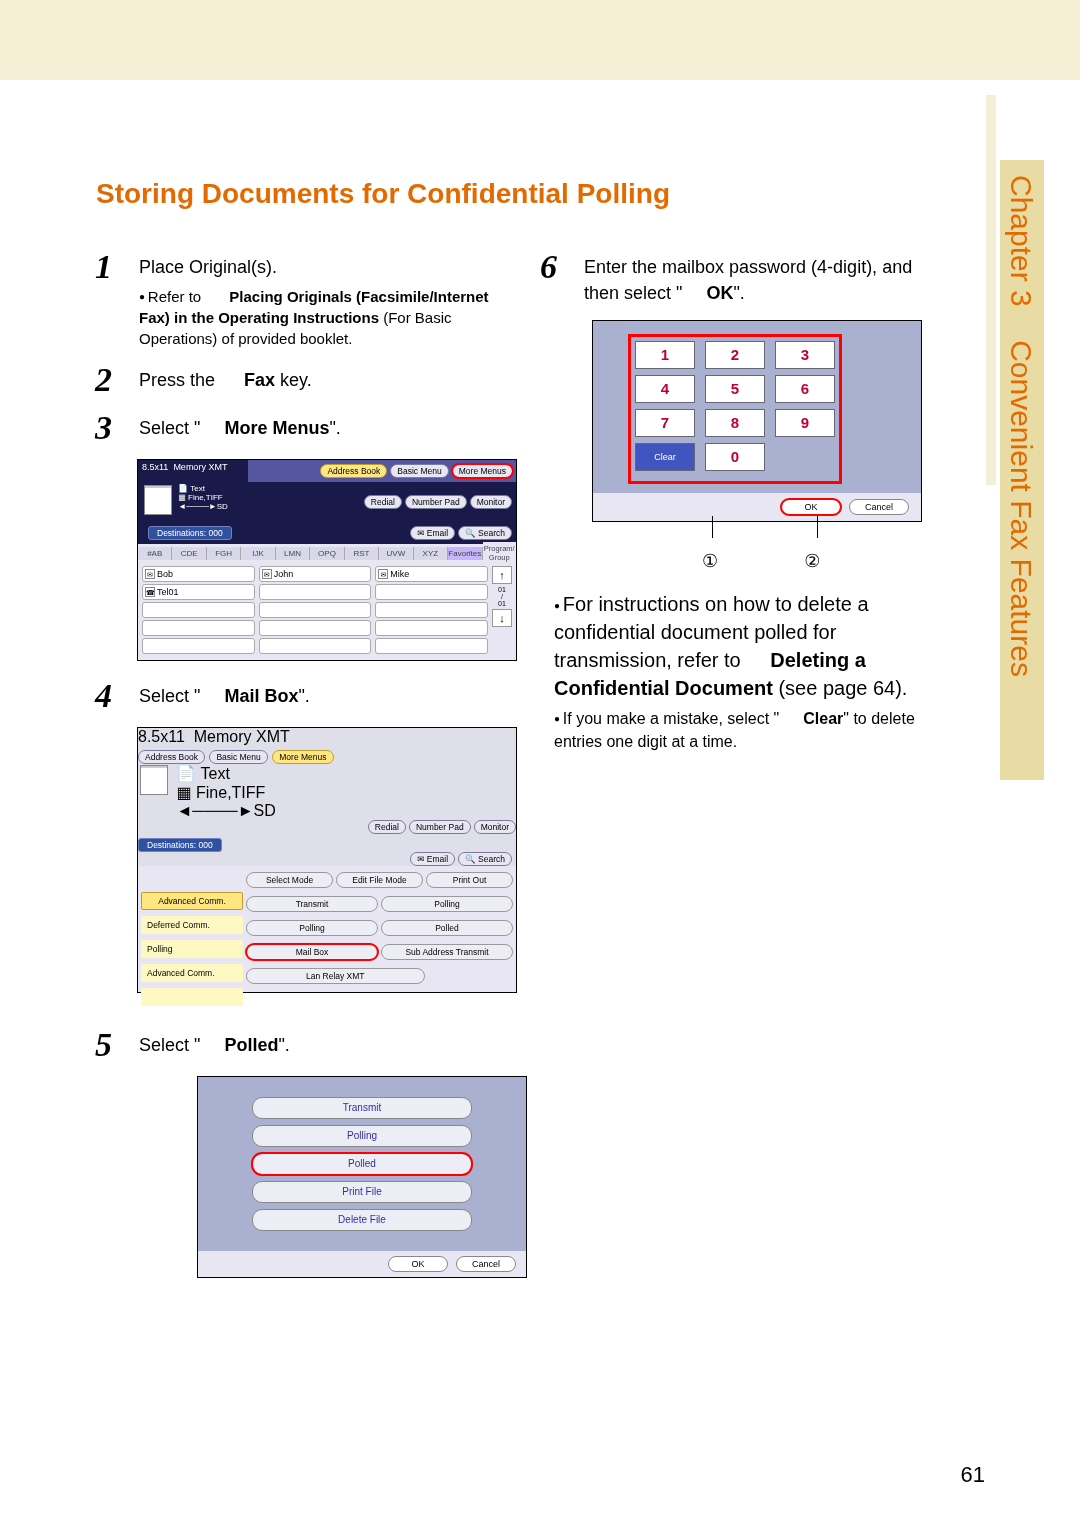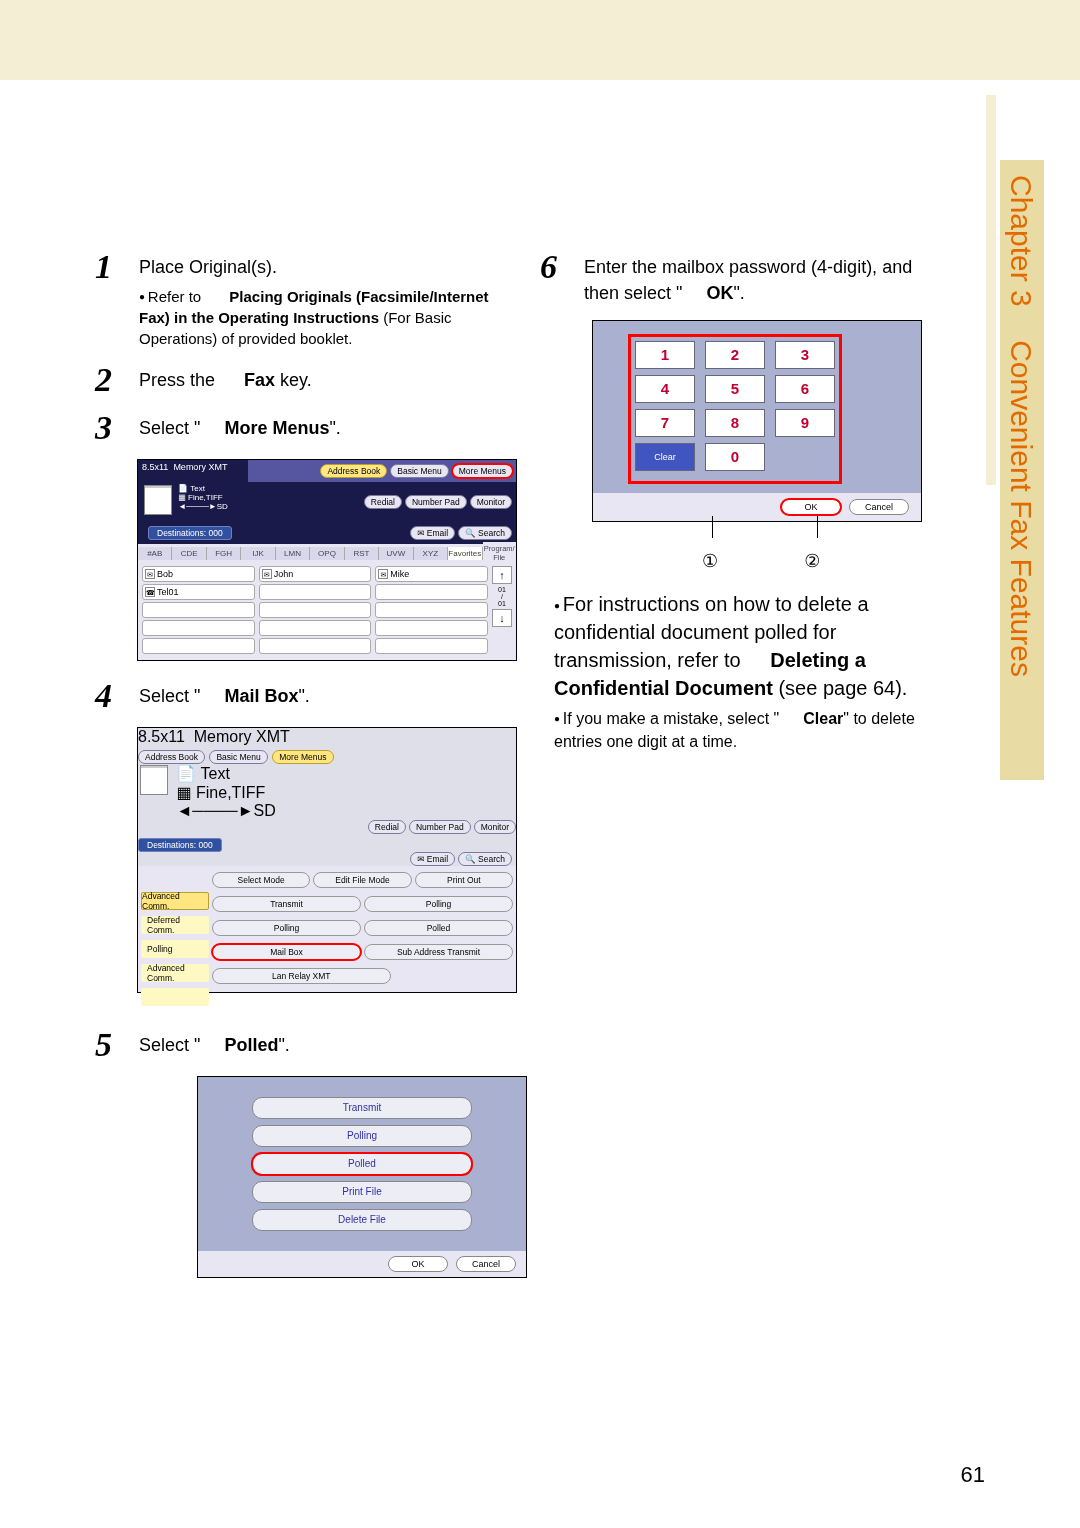--- a/index.html
+++ b/index.html
@@ -34,33 +34,33 @@
   .ss1 .sub1{display:flex;background:#1a1a4a;height:40px;}
   .ss1 .sub1-l{width:110px;color:#fff;font-size:8px;padding:2px 4px;}
   .ss1 .sub1-r{flex:1;display:flex;flex-direction:column;justify-content:space-around;padding:2px 4px;gap:2px;}
   .rowbtns{display:flex;gap:3px;justify-content:flex-end;}
   .ss1 .dest{display:flex;background:#1a1a4a;height:22px;align-items:center;}
   .ss1 .dest-l{width:130px;color:#fff;font-size:8.5px;padding-left:10px;}
   .dest-badge{display:inline-block;background:#3050a0;border:1px solid #7080c0;border-radius:3px;padding:1px 8px;font-size:8.5px;color:#fff;}
   .tabsrow{display:flex;background:#e8e6f2;height:18px;font-size:8px;align-items:center;}
   .tabcell{flex:1;border-right:1px solid #aaa;text-align:center;padding:2px 0;background:#d8d8ea;color:#445;}
   .tabcell:last-child{border-right:none;background:#e8e6f2;font-size:7.5px;}
-  .tabcell.fav{background:#ffffff;color:#443;}
+  .tabcell.fav{background:#c4b5fd;color:#443;}
   .contacts{background:#e8e6f2;padding:4px;}
   .crow{display:flex;gap:4px;margin-bottom:2px;align-items:center;}
   .ccell{flex:1;background:#fff;border:1px solid #aaa;height:16px;border-radius:3px;font-size:9px;display:flex;align-items:center;padding-left:14px;position:relative;}
   .ccell.blank{background:#fff;}
   .cicon{position:absolute;left:2px;top:2px;width:10px;height:10px;border:1px solid #888;font-size:7px;text-align:center;line-height:9px;}
   .scrollcol{width:20px;display:flex;flex-direction:column;gap:2px;}
   .scrbtn{width:20px;height:18px;background:#fff;border:1px solid #999;font-size:11px;text-align:center;line-height:16px;}
   
   .ss2{width:380px;}
   .ss2 .body2{background:#e8e6f2;padding:3px;}
   .row2{display:flex;height:22px;margin-bottom:2px;gap:3px;align-items:center;}
-  .row2-label{width:68px;background:#ffe680;border:1px solid #b8a030;font-size:8.5px;display:flex;align-items:center;justify-content:center;border-radius:2px;height:18px;margin-top:42px;}
+  .row2-label{width:102px;background:#ffe680;border:1px solid #b8a030;font-size:8.5px;display:flex;align-items:center;justify-content:center;border-radius:2px;height:18px;margin-top:42px;}
   .row2-label.plain{background:#fef9c3;border:none;justify-content:flex-start;padding-left:6px;}
   .row2-btn{flex:1;background:#ededf5;border:1px solid #999;border-radius:9px;font-size:8.5px;text-align:center;height:16px;line-height:14px;}
   .row2-btn.hl{outline:2px solid #ff0000;outline-offset:-1px;}
   
   .ss3{width:330px;margin-left:60px;}
   .ss3-body{background:#aab0d0;padding:14px 30px;}
   .ss3-btn{background:#ededf5;border:1px solid #888;border-radius:10px;height:22px;margin:6px auto;width:220px;font-size:10px;color:#3030a0;text-align:center;line-height:20px;}
   .ss3-btn.hl{outline:2px solid #ff0000;outline-offset:-1px;}
   .ss3-foot{background:#e8e6f2;height:26px;display:flex;justify-content:flex-end;align-items:center;gap:8px;padding-right:10px;}
   .okbtn{width:60px;height:16px;border-radius:8px;font-size:9px;text-align:center;line-height:14px;border:1px solid #888;background:#fff;}
@@ -85,20 +85,21 @@
   <div class="top-bar"></div>
   <div class="side-pale"></div>
   <div class="side-tab-active"></div>
   <div class="vtext">
     <span class="chapter-word">Chapter</span>
     <span class="chapter-num">3</span>
     <span>&nbsp;&nbsp;</span>
     <span class="chapter-text">Convenient Fax Features</span>
   </div>
 
+  <div class="heading">Storing Documents for Confidential Polling</div>
 
   <div class="col-left">
 
     <div class="step">
       <div class="step-num">1</div>
       <div class="step-body">
         <span>Place Original(s).</span>
         <div class="bullet">
           <span>Refer to </span><b>Placing Originals (Facsimile/Internet Fax) in the Operating Instructions</b><span> (For Basic Operations) of provided booklet.</span>
         </div>
@@ -158,21 +159,21 @@
         <div class="tabcell">CDE</div>
         <div class="tabcell">FGH</div>
         <div class="tabcell">IJK</div>
         <div class="tabcell">LMN</div>
         <div class="tabcell">OPQ</div>
         <div class="tabcell">RST</div>
         <div class="tabcell">UVW</div>
         <div class="tabcell">XYZ</div>
         <div class="tabcell fav">Favorites</div>
         <div class="tabcell">Program/
-File</div>
+Group</div>
       </div>
       <div class="contacts">
         <div style="display:flex;gap:4px;">
          <div style="flex:1;">
           <div class="crow">
             <div class="ccell">
                     <span class="cicon">✉</span>
                     <span>Bob</span>
                   </div>
             <div class="ccell">

